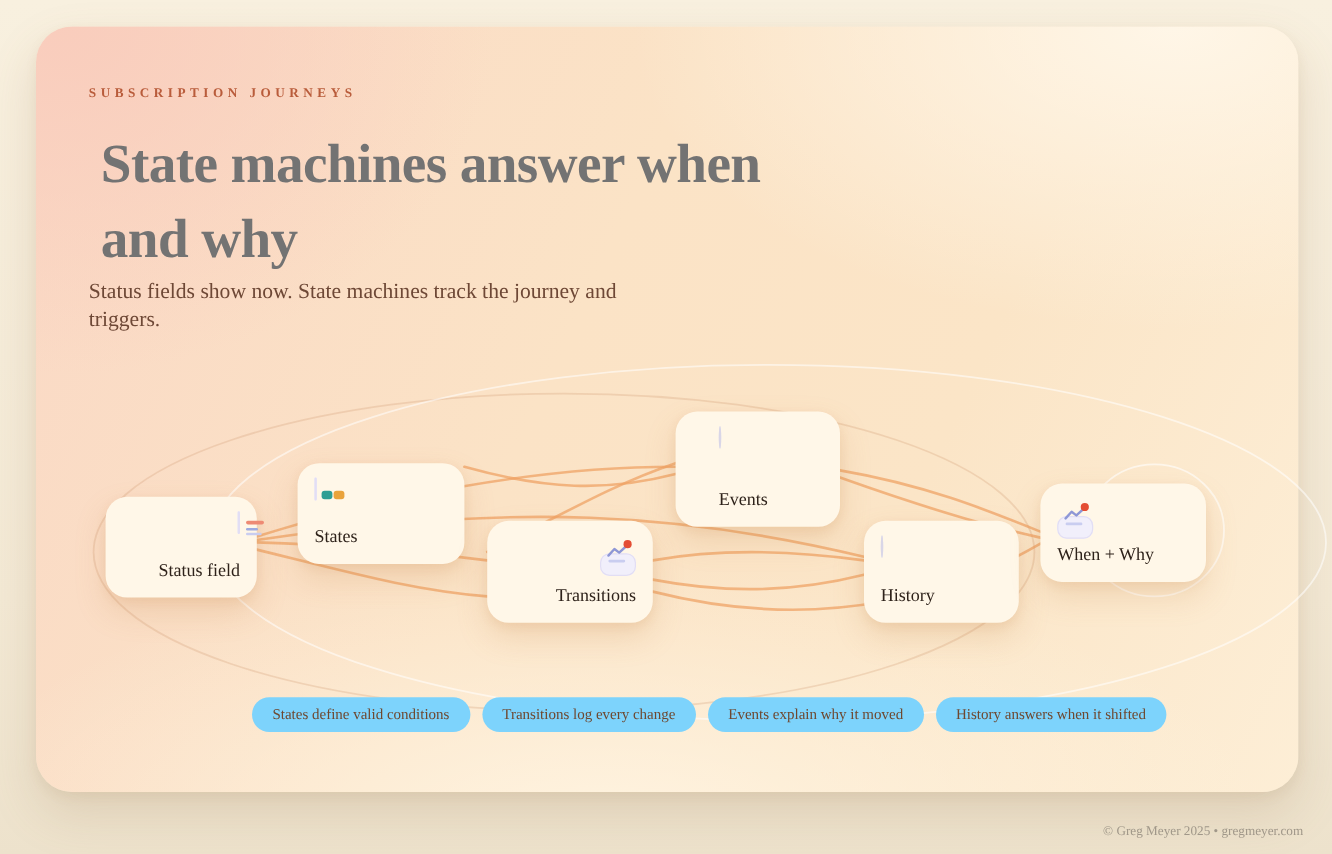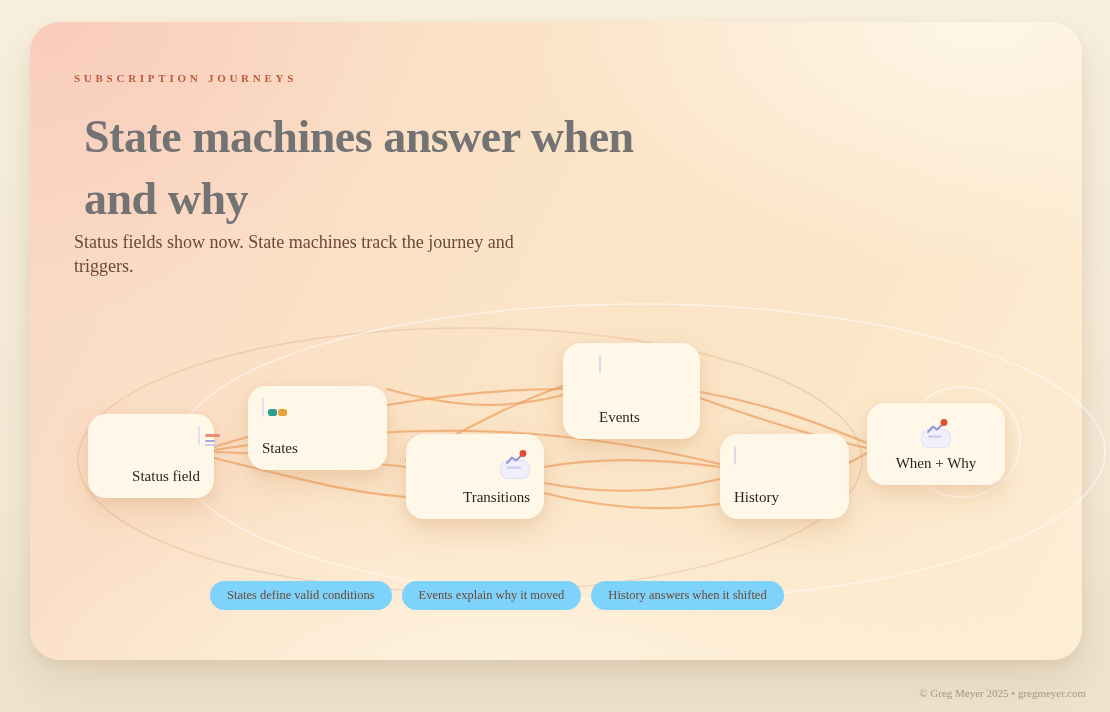--- a/index.html
+++ b/index.html
@@ -116,30 +116,31 @@
         <div class="node-label">Transitions</div>
       </div>
       <div class="node" style="left: 563px; top: 343px; width: 137px; height: 96px; padding-left: 36px;">
         <div class="node-icon"><span class="circle-icon"></span></div>
         <div class="node-label">Events</div>
       </div>
       <div class="node" style="left: 720px; top: 434px; width: 129px; height: 85px;">
         <div class="node-icon"><span class="circle-icon"></span></div>
         <div class="node-label">History</div>
       </div>
-      <div class="node" style="left: 867px; top: 403px; width: 138px; height: 82px; text-align: center;">
+      <div class="node" style="left: 867px; top: 403px; width: 138px; height: 82px;">
         <div class="node-icon"><span class="icon-sq"><svg width="28" height="28" viewBox="0 0 28 28" xmlns="http://www.w3.org/2000/svg">
               <polyline points="6,16 11,10.5 15,13.5 21,8" fill="none" stroke="#8E97D6" stroke-width="2" stroke-linecap="round" stroke-linejoin="round"></polyline>
               <rect x="6" y="19.5" width="14" height="2.2" rx="1.1" fill="#C9CDF0"></rect>
               <circle cx="22" cy="6.5" r="3.4" fill="#E44D33"></circle>
             </svg></span></div>
         <div class="node-label">When + Why</div>
       </div>
     </div>
 
   <div class="pills" id="pills">
       <span class="pill">States define valid conditions</span>
+      <span class="pill">Transitions log every change</span>
       <span class="pill">Events explain why it moved</span>
       <span class="pill">History answers when it shifted</span>
     </div>
 
   <div class="footer">© Greg Meyer 2025 • gregmeyer.com</div>
 </div>
 
 </body></html>

